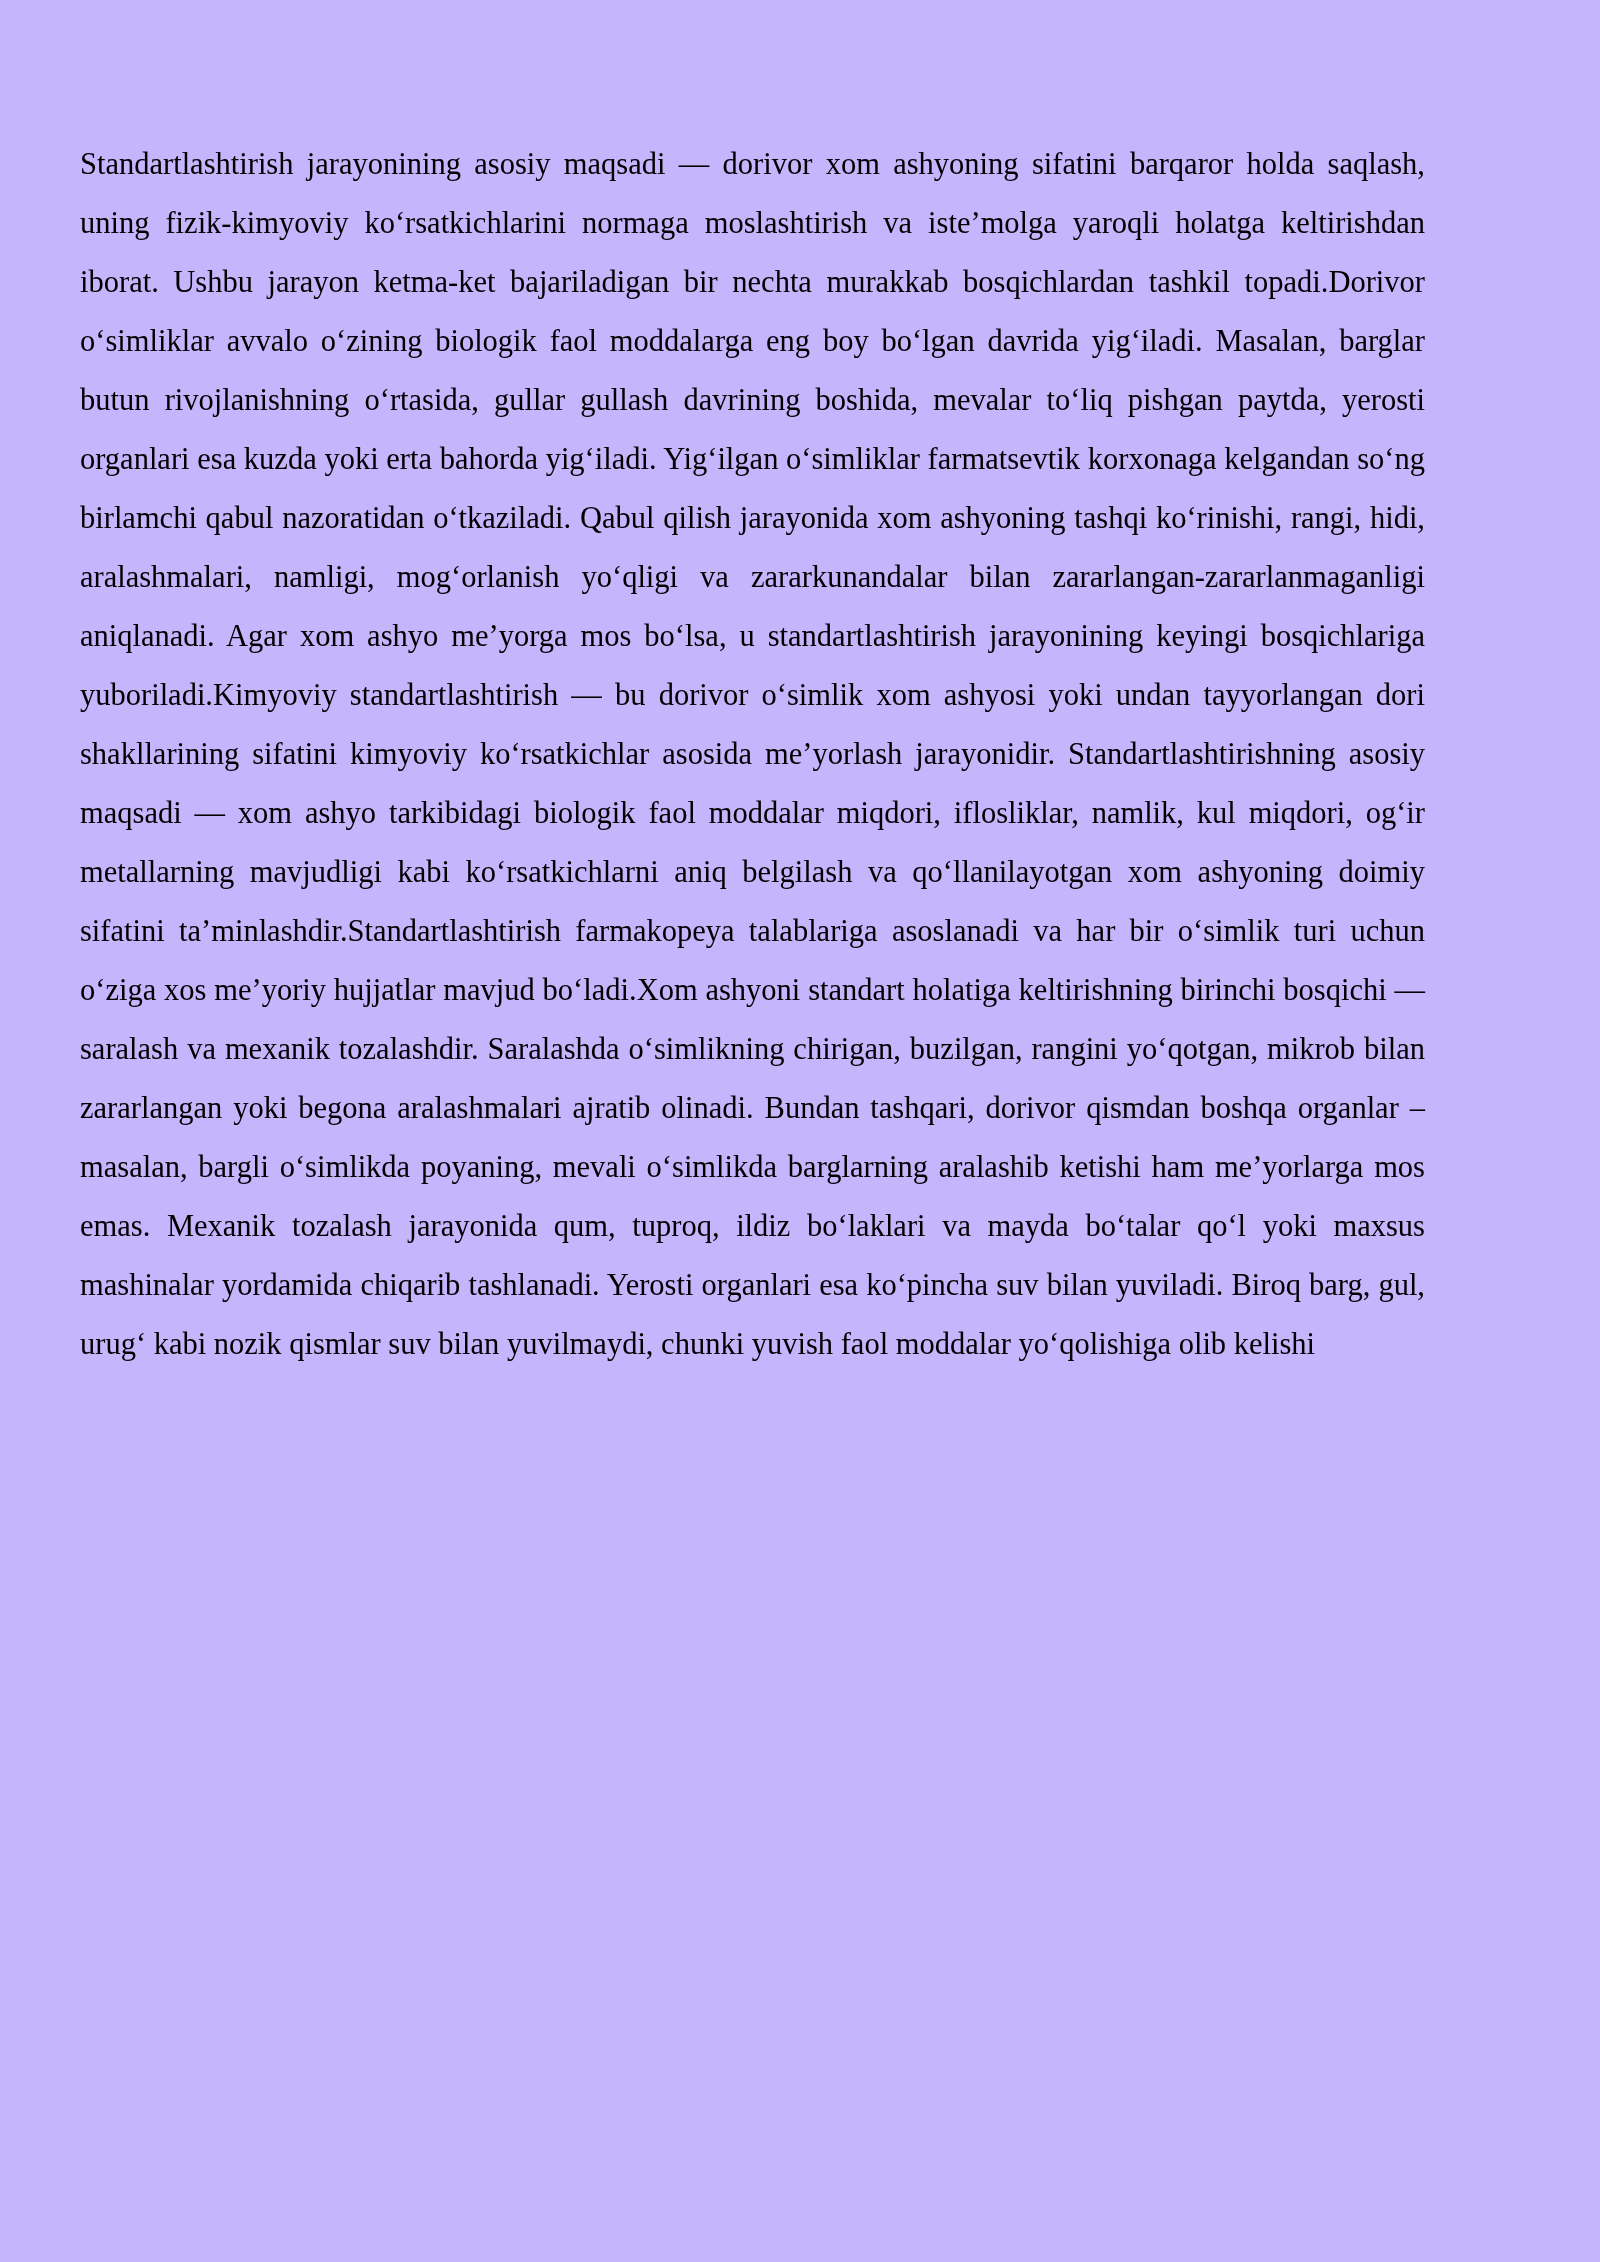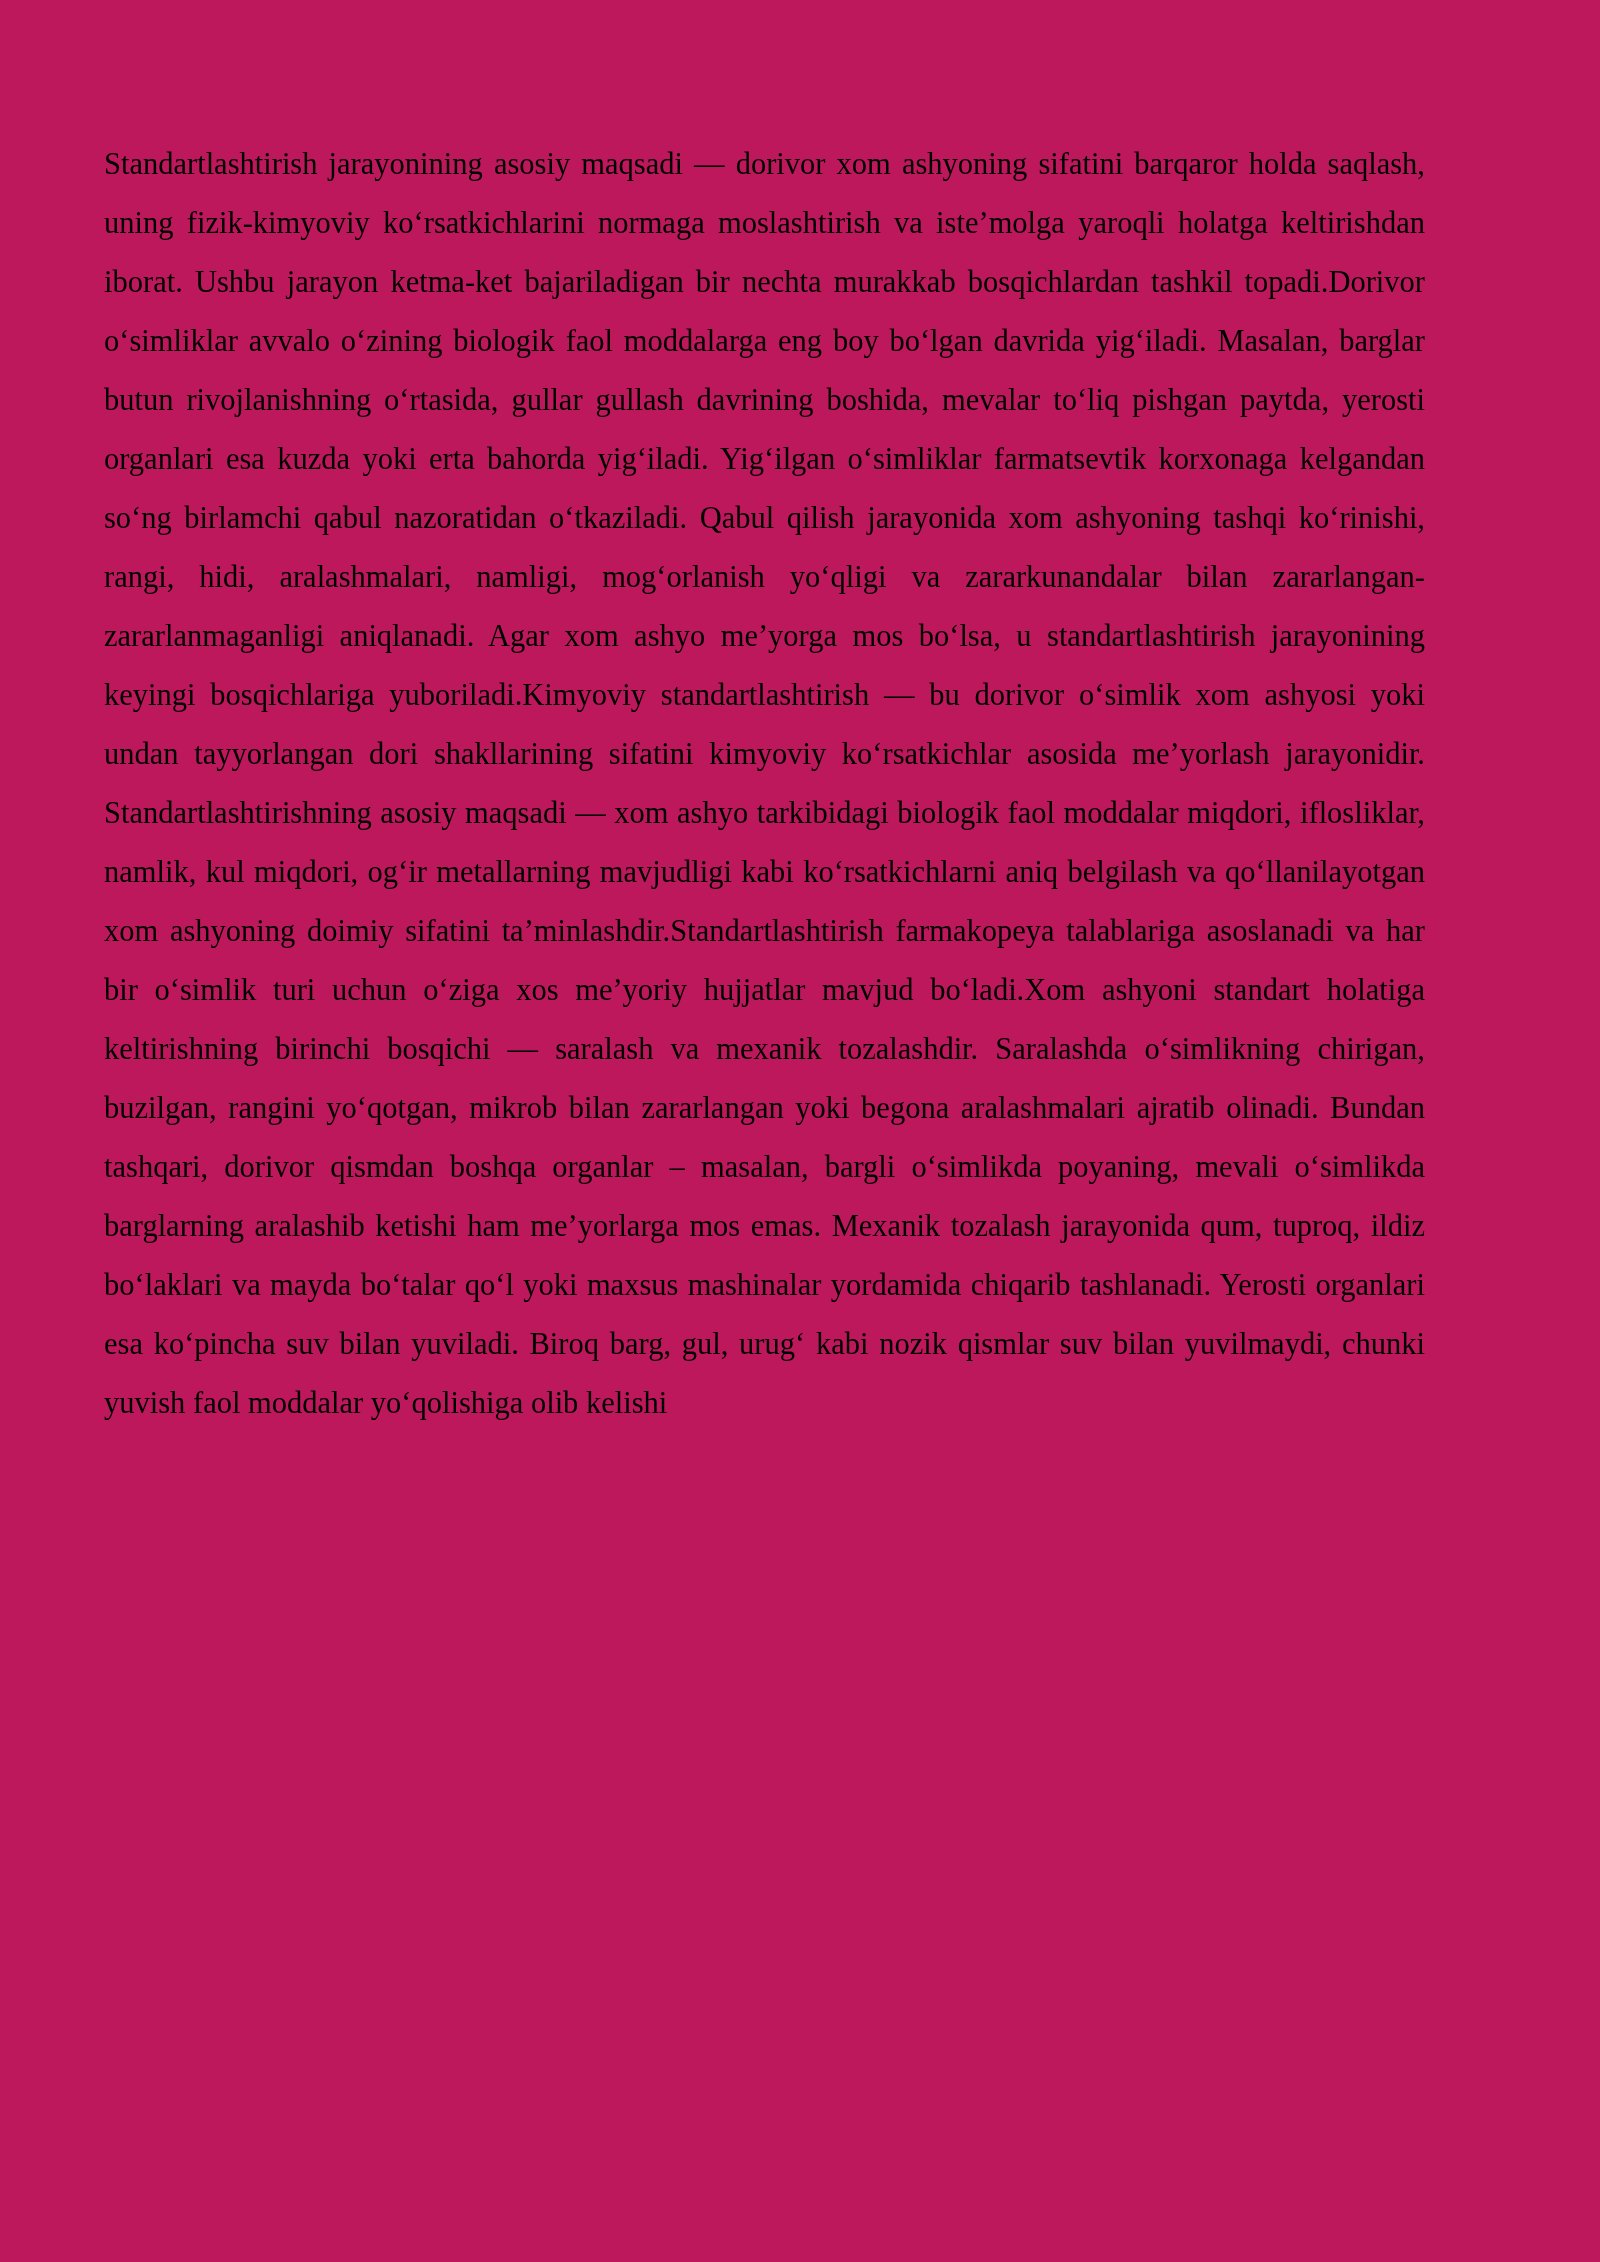--- a/index.html
+++ b/index.html
@@ -10,23 +10,23 @@
   body {
     width: 1600px;
     min-height: 2262px;
     font-family: "Liberation Serif", serif;
     color: #000000;
   }
   .page {
     position: relative;
     width: 1600px;
     min-height: 2262px;
-    background: #be185d;
+    background: #c4b5fd;
     box-sizing: border-box;
-    padding: 135px 175px 90px 104px;
+    padding: 135px 175px 90px 80px;
   }
   .doc-body {
     font-size: 30.5px;
     line-height: 59px;
     text-align: justify;
     text-justify: inter-word;
     hyphens: none;
   }
   .doc-body p {
     margin: 0;

